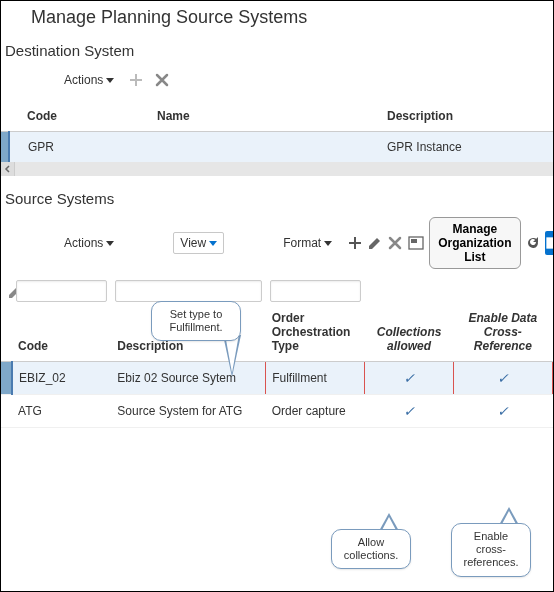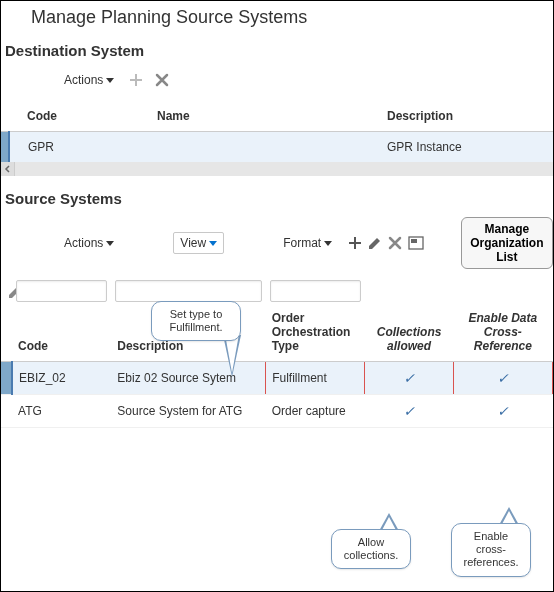--- a/index.html
+++ b/index.html
@@ -1,34 +1,34 @@
 <!DOCTYPE html>
 <html><head>
 <meta charset="utf-8">
 <style>
   * { box-sizing: border-box; margin: 0; padding: 0; }
   body { font-family: Arial, Helvetica, sans-serif; font-size: 12px; color: #333; background: #fff; width: 554px; height: 592px; position: relative; border: 1px solid #000; overflow: hidden; }
   .page-title { font-size: 18px; font-weight: 400; padding: 6px 0 10px 30px; color: #333; }
-  .section-title { font-size: 15px; font-weight: 700; padding: 4px 0 6px 4px; color: #333; }
+  .section-title { font-size: 15px; font-weight: 400; padding: 4px 0 6px 4px; color: #333; }
   .toolbar { display: flex; align-items: center; gap: 4px; padding: 4px 6px 8px 8px; }
   .actions-btn, .view-btn, .format-btn { display: flex; align-items: center; gap: 3px; padding: 3px 6px; background: #fff; border: 1px solid transparent; cursor: pointer; font-size: 12px; margin-left: 48px; }
   .view-btn { border: 1px solid #c8c8c8; border-radius: 2px; }
   .caret-down { display: inline-block; width: 0; height: 0; border-left: 4px solid transparent; border-right: 4px solid transparent; border-top: 5px solid #333; }
   .caret-down-blue { border-top-color: #0572ce; }
   .tb-icon { display: inline-flex; align-items: center; justify-content: center; width: 22px; height: 22px; cursor: pointer; }
   .tb-icon svg { width: 16px; height: 16px; }
   .plus-gray svg path { fill: #bbb; }
   .plus-dark svg path { fill: #555; }
   .x-gray svg path { fill: #888; }
   .pencil svg path { fill: #666; }
   .wrap-icon svg { width: 18px; height: 18px; }
   .refresh svg path { fill: #555; }
   .tab-icon { width: 22px; height: 24px; background: #0572ce; border-radius: 2px 0 0 2px; display: flex; align-items:center; justify-content:center; }
   .tab-icon svg path, .tab-icon svg rect { fill: #fff; }
-  .manage-btn { border: 1px solid #999; border-radius: 6px; padding: 4px 8px; font-size: 12px; font-weight: bold; cursor: pointer; background: #f7f7f7; margin-left: 32px; }
+  .manage-btn { border: 1px solid #999; border-radius: 6px; padding: 4px 8px; font-size: 12px; font-weight: bold; cursor: pointer; background: #f7f7f7; }
   .dest-table { width: 100%; border-collapse: collapse; }
   .dest-table th { text-align: left; font-size: 12px; font-weight: bold; padding: 10px 8px 8px 18px; border-bottom: 1px solid #ccc; }
   .dest-row td { padding: 8px 8px 8px 18px; background: #eaf2fa; font-size: 12px; }
   .dest-row-handle { width: 8px; background: #7fa8c9 !important; padding: 0 !important; border-right: 2px solid #4a7bb0; }
   .hscroll-row td { padding: 0; }
   .hscroll { height: 14px; background: #e6e6e6; display: flex; align-items: center; }
   .hscroll-arrow { width: 14px; height: 14px; display: flex; align-items:center; justify-content:center; background: #ddd; border-right: 1px solid #ccc; cursor: pointer; }
   .src-table { width: 100%; border-collapse: collapse; table-layout: fixed; }
   .src-filter-row td { padding: 3px 4px; }
   .filter-input { width: 100%; height: 22px; border: 1px solid #ccc; border-radius: 2px; box-shadow: inset 0 1px 2px rgba(0,0,0,0.08); padding: 0 4px; }

